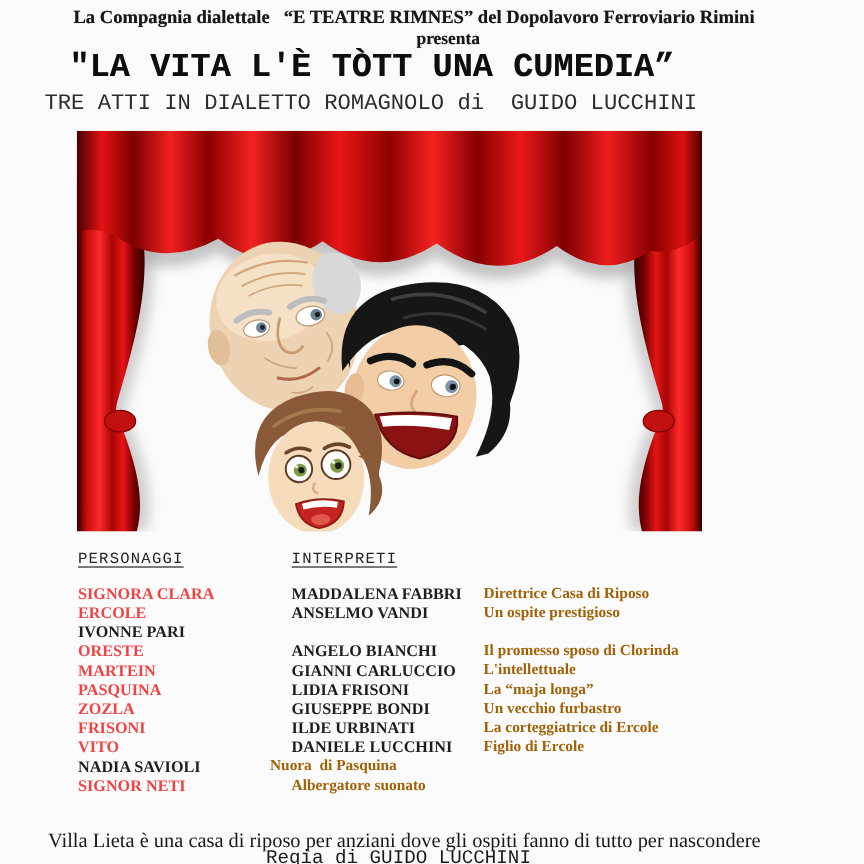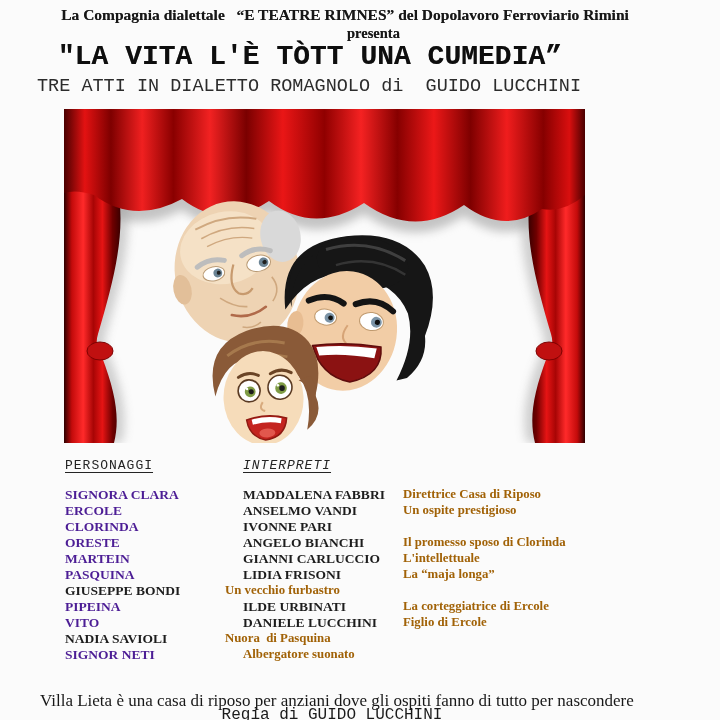--- a/index.html
+++ b/index.html
@@ -33,25 +33,25 @@
     font:normal 18.5px "Liberation Mono", monospace;color:#2c2c2c;
   }
 
   .poster{top:109px;left:64px;width:521px;height:334px;}
   .poster svg{display:block;width:521px;height:334px;}
 
   .cast-header{top:458px;font:normal 13px "Liberation Mono", monospace;
     color:#242424;letter-spacing:1px;text-decoration:underline;
     text-underline-offset:3px;}
   .hdr-personaggi{left:65px;}
-  .hdr-interpreti{left:243px;font-style:italic;}
+  .hdr-interpreti{left:243px;}
 
   .cast-rows{top:487px;left:65px;width:615px;}
   .cast-row{display:flex;line-height:15.35px;}
-  .cast-row .c1{width:178px;font:bold 13.5px "Liberation Serif", serif;color:#4c1d95;}
+  .cast-row .c1{width:178px;font:bold 13.5px "Liberation Serif", serif;color:#ef4444;}
   .cast-row .c2{width:160px;font:bold 13.5px "Liberation Serif", serif;color:#1d1d1d;}
   .cast-row .c3{flex:1;font:bold 12.8px "Liberation Serif", serif;color:#a16207;}
 
   .regia-line{
     top:706px;left:0;width:664px;
     font:normal 16px "Liberation Mono", monospace;color:#1a1a1a;
   }
   .synopsis-line{
     top:691px;left:40px;width:660px;
     font:normal 17px "Liberation Serif", serif;color:#181818;
@@ -210,44 +210,44 @@
       <span class="c1 pre">SIGNORA CLARA</span>
       <span class="c2 pre">MADDALENA FABBRI</span>
       <span class="c3 pre">Direttrice Casa di Riposo</span>
     </div>
     <div class="cast-row">
       <span class="c1 pre">ERCOLE</span>
       <span class="c2 pre">ANSELMO VANDI</span>
       <span class="c3 pre">Un ospite prestigioso</span>
     </div>
     <div class="cast-row">
-      <span class="c1 pre">CLORINDA</span>
       <span class="c2 pre">IVONNE PARI</span>
     </div>
     <div class="cast-row">
       <span class="c1 pre">ORESTE</span>
       <span class="c2 pre">ANGELO BIANCHI</span>
       <span class="c3 pre">Il promesso sposo di Clorinda</span>
     </div>
     <div class="cast-row">
       <span class="c1 pre">MARTEIN</span>
       <span class="c2 pre">GIANNI CARLUCCIO</span>
       <span class="c3 pre">L'intellettuale</span>
     </div>
     <div class="cast-row">
       <span class="c1 pre">PASQUINA</span>
       <span class="c2 pre">LIDIA FRISONI</span>
       <span class="c3 pre">La “maja longa”</span>
     </div>
     <div class="cast-row">
+      <span class="c1 pre">ZOZLA</span>
       <span class="c2 pre">GIUSEPPE BONDI</span>
       <span class="c3 pre">Un vecchio furbastro</span>
     </div>
     <div class="cast-row">
-      <span class="c1 pre">PIPEINA</span>
+      <span class="c1 pre">FRISONI</span>
       <span class="c2 pre">ILDE URBINATI</span>
       <span class="c3 pre">La corteggiatrice di Ercole</span>
     </div>
     <div class="cast-row">
       <span class="c1 pre">VITO</span>
       <span class="c2 pre">DANIELE LUCCHINI</span>
       <span class="c3 pre">Figlio di Ercole</span>
     </div>
     <div class="cast-row">
       <span class="c2 pre">NADIA SAVIOLI</span>

